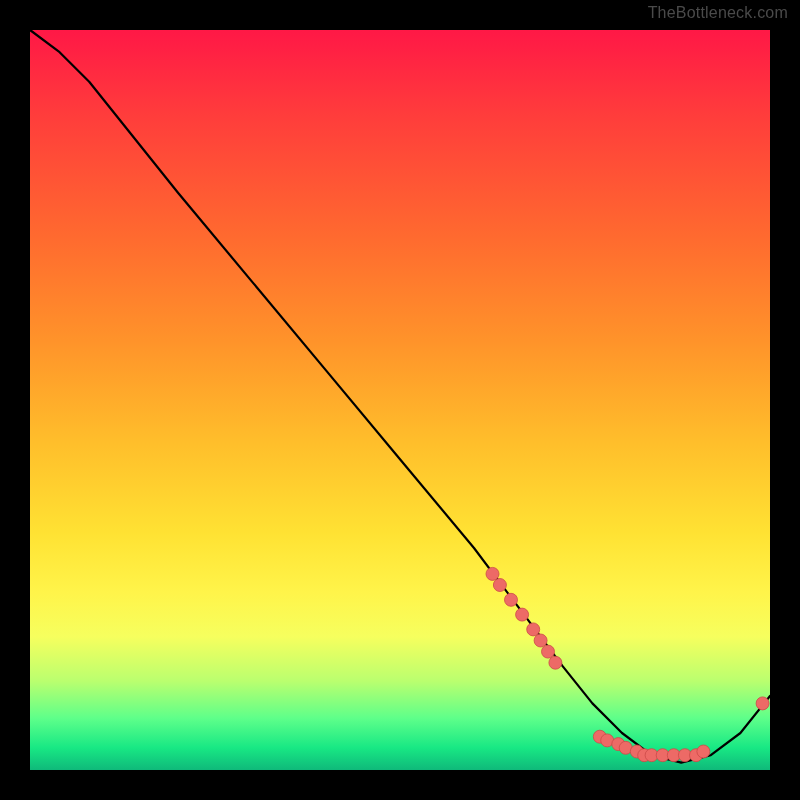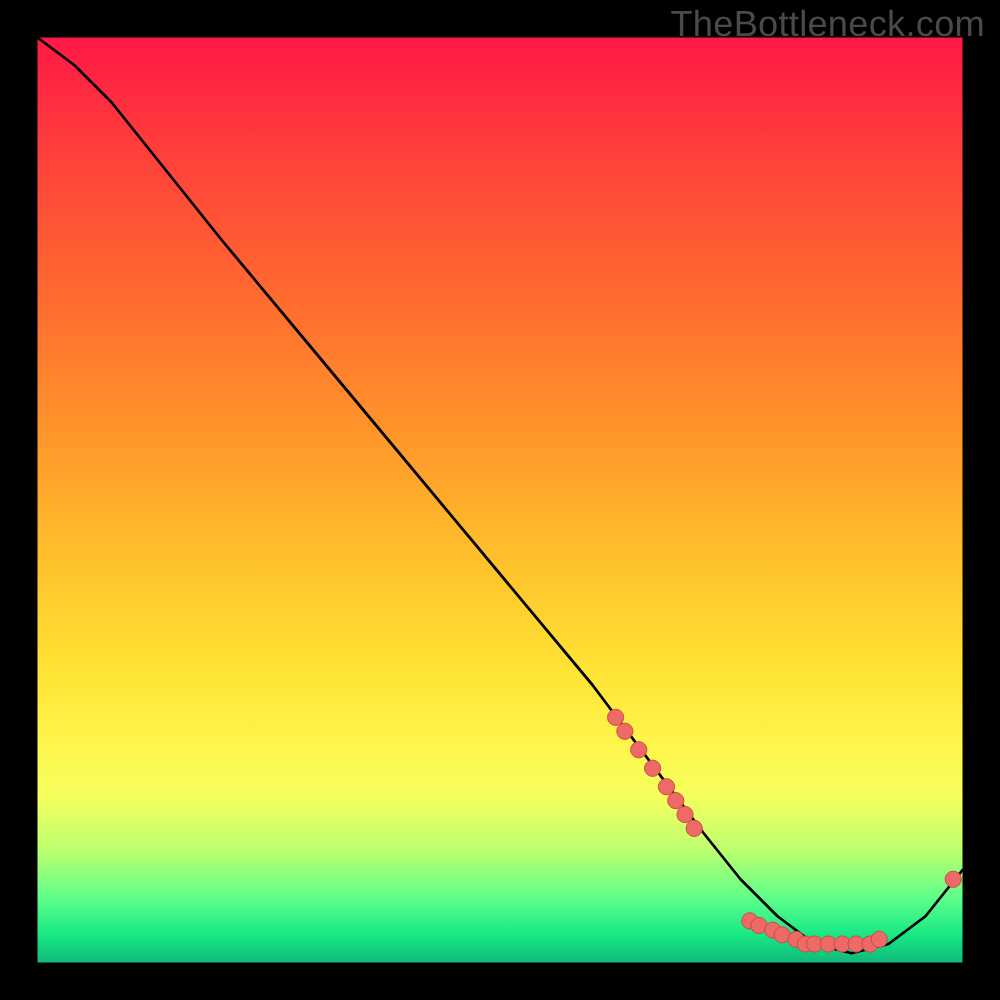--- a/index.html
+++ b/index.html
@@ -15,21 +15,21 @@
     position: relative;
     width: 800px;
     height: 800px;
     background: #000;
   }
   .watermark {
     position: absolute;
     top: 4px;
     right: 12px;
     color: #4a4a4a;
-    font-size: 29px;
+    font-size: 16px;
     font-weight: 500;
     letter-spacing: 0.2px;
   }
   .plot-area {
     position: absolute;
     left: 30px;
     top: 30px;
     width: 740px;
     height: 740px;
     background: linear-gradient(to bottom,

